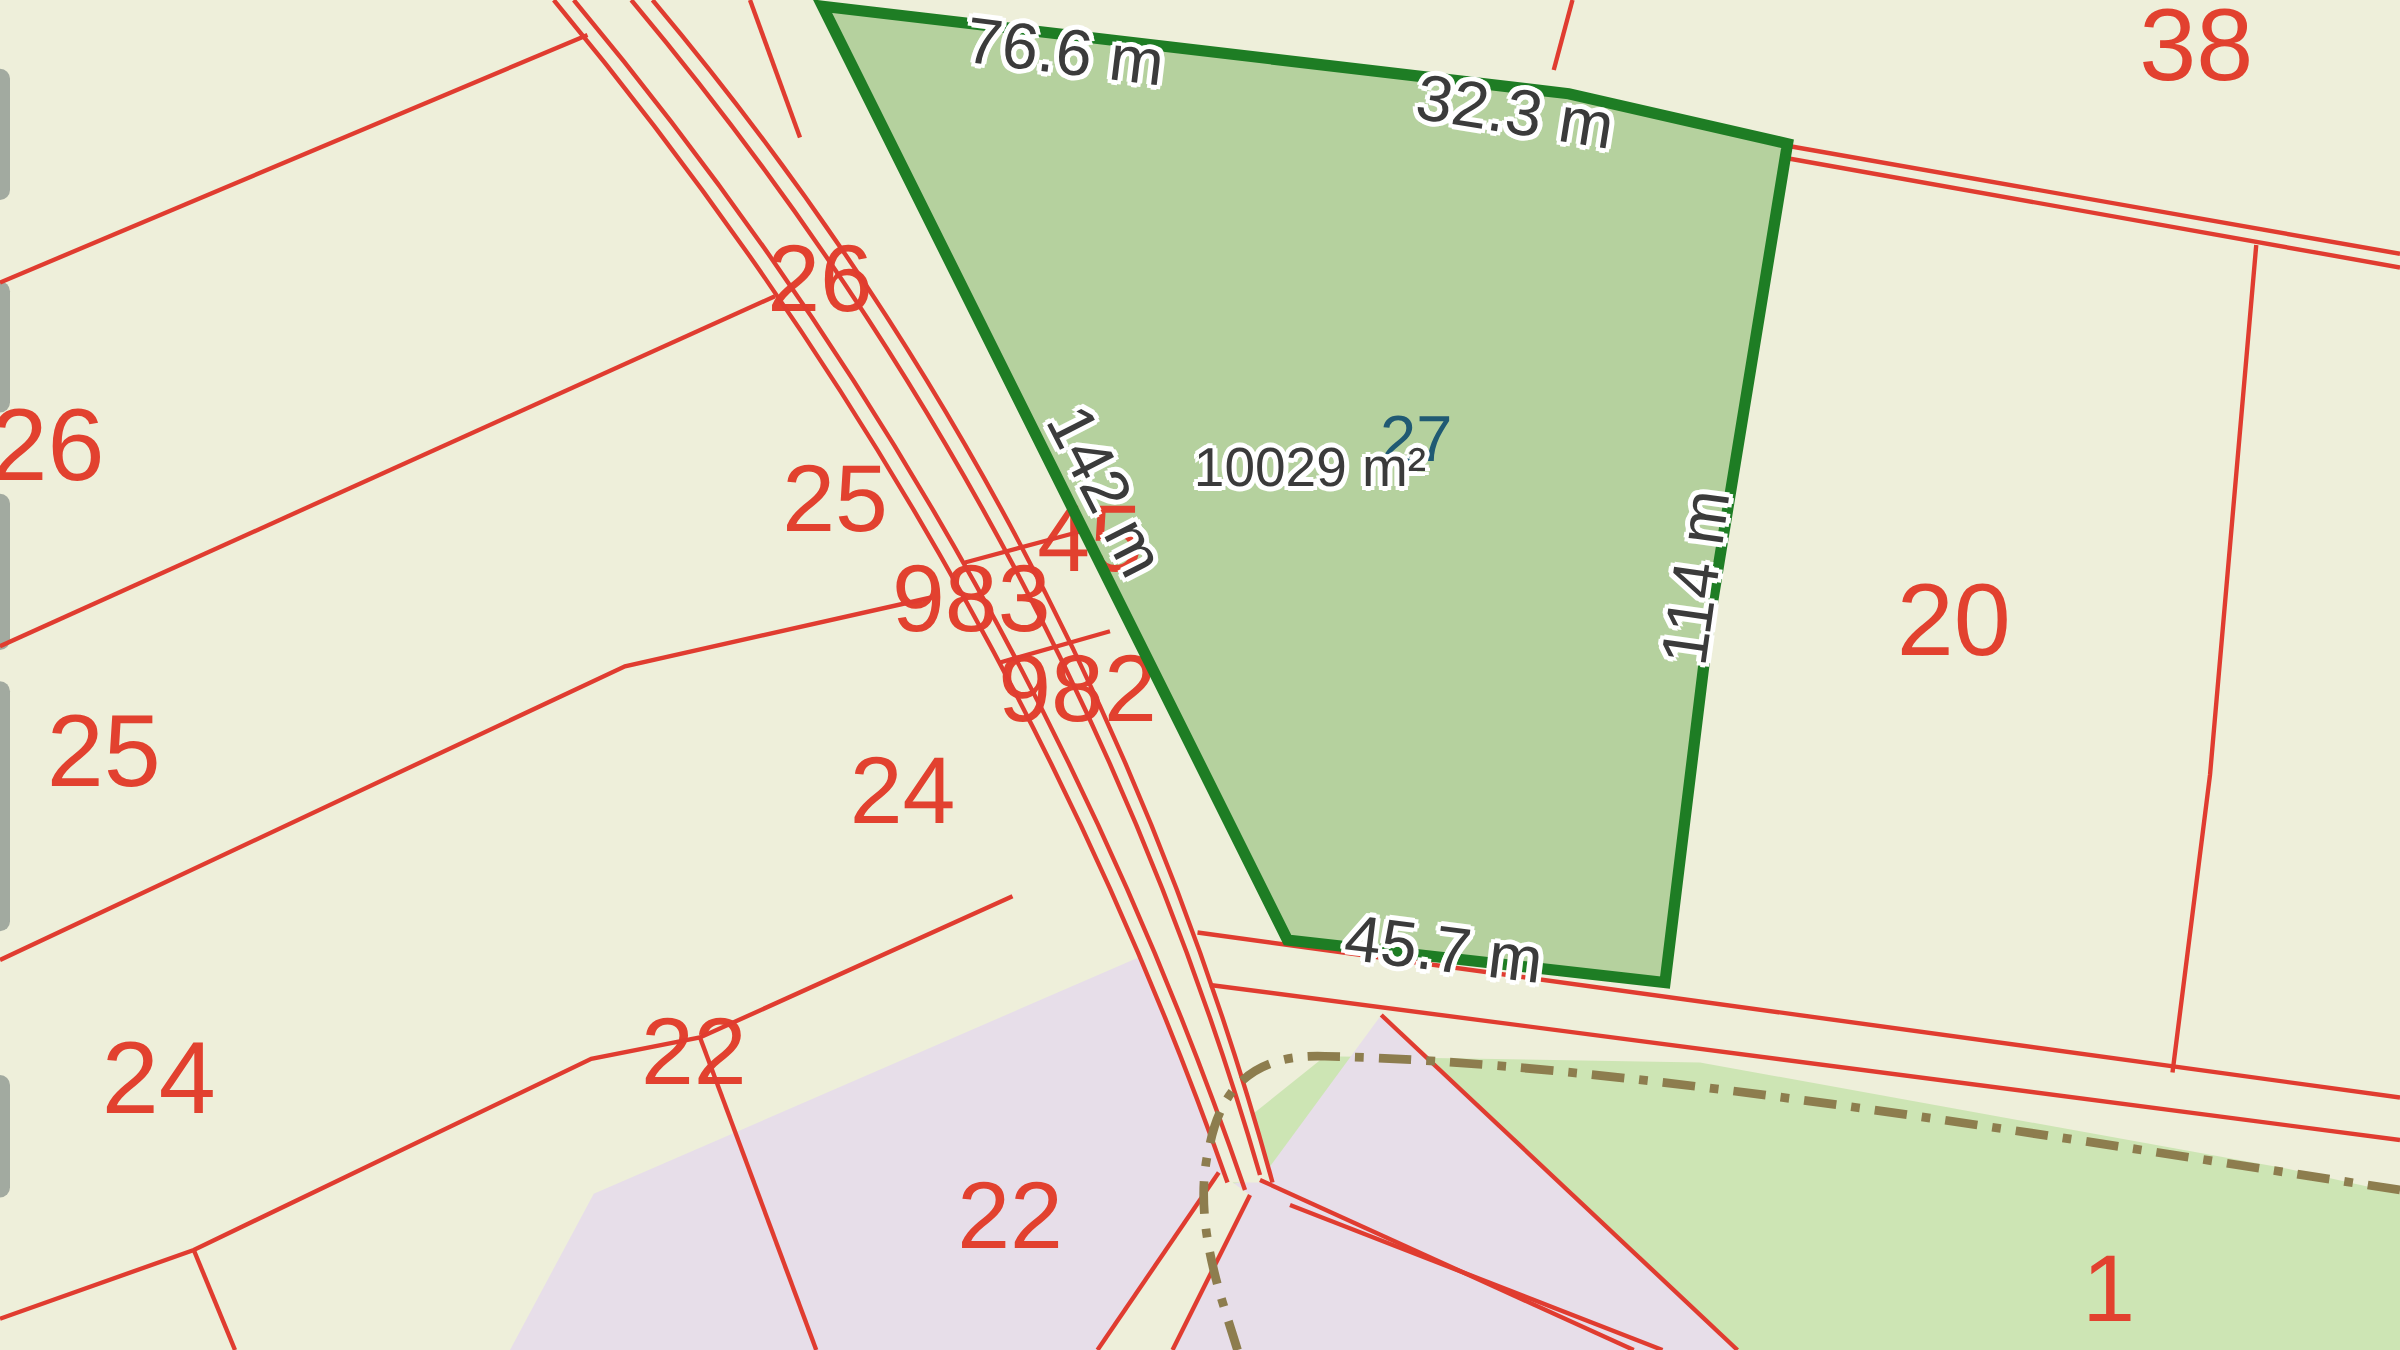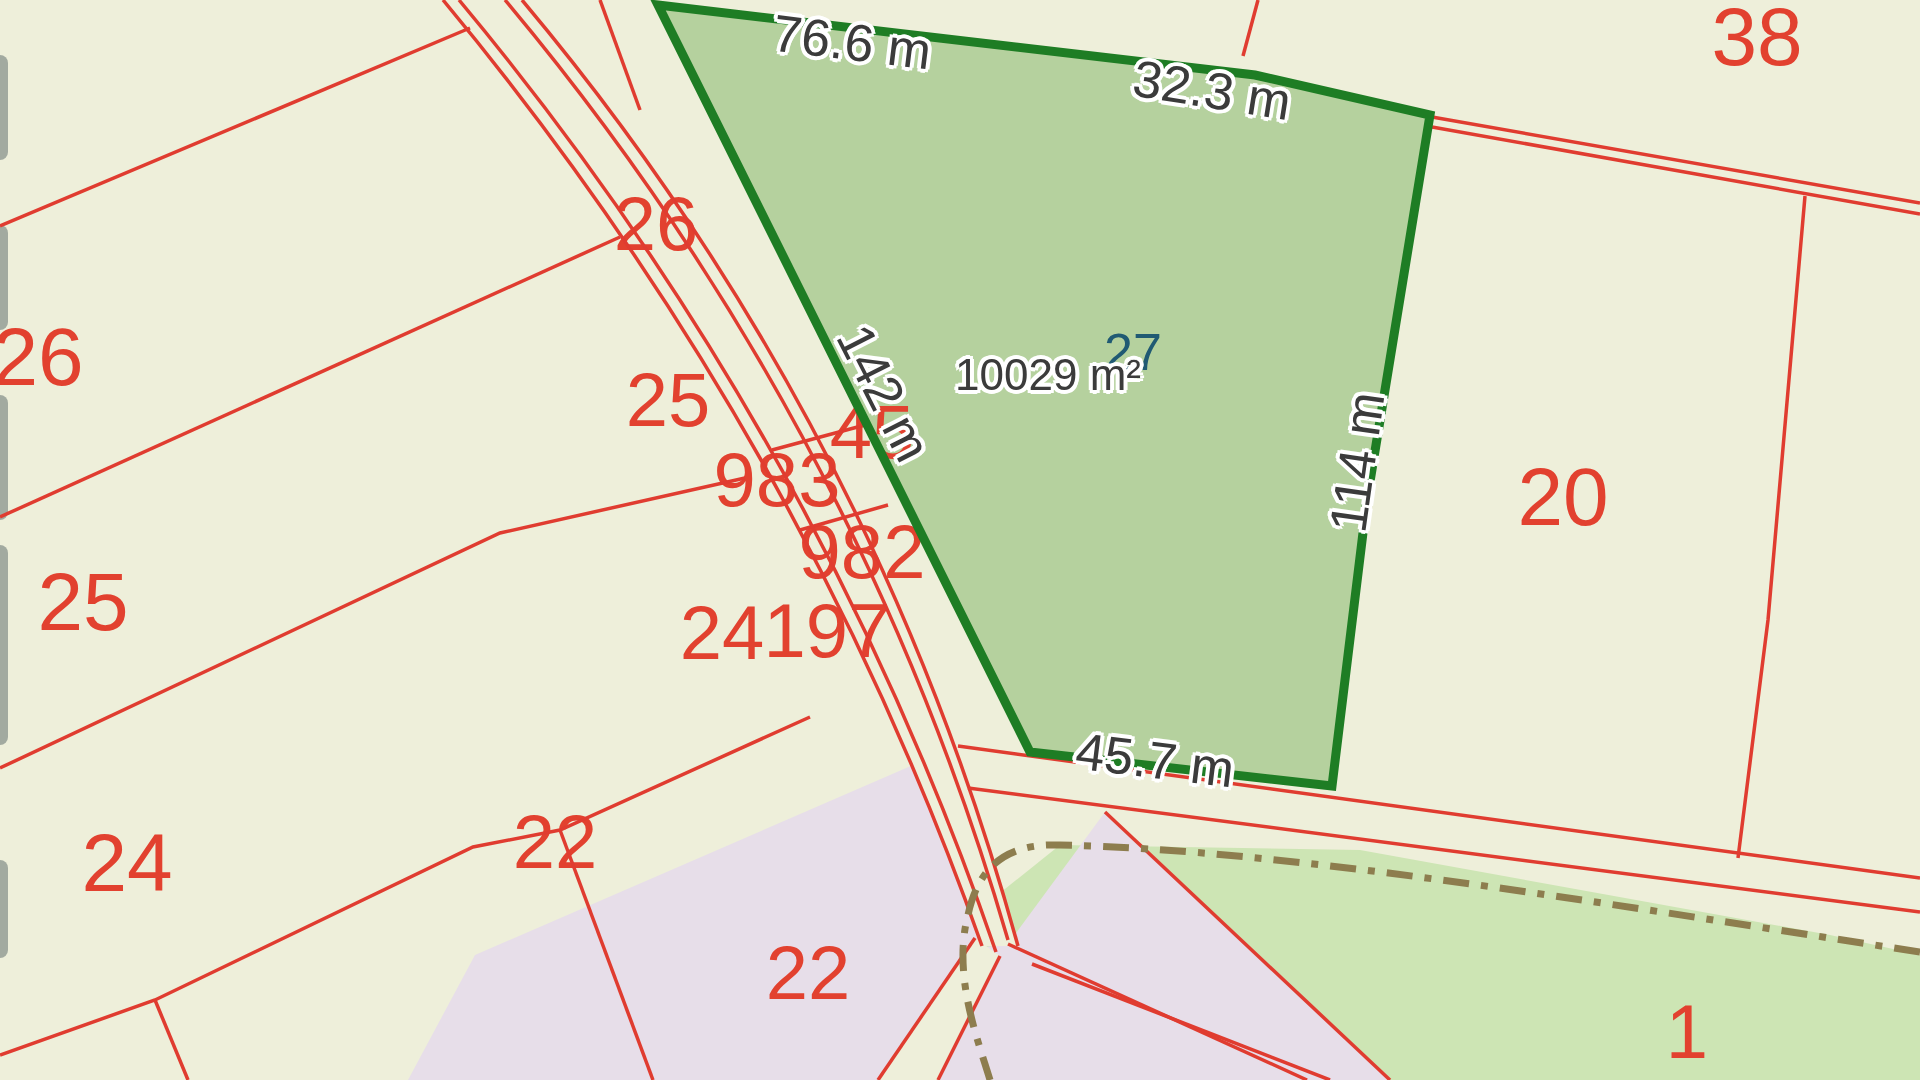--- a/index.html
+++ b/index.html
@@ -61,21 +61,20 @@
   <div id="red-labels" class="layer">
     <div class="lbl num-lg" style="left:38px;top:357px">26</div>
     <div class="lbl num-lg" style="left:83px;top:602px">25</div>
     <div class="lbl num-lg" style="left:127px;top:863px">24</div>
     <div class="lbl num" style="left:656px;top:224px">26</div>
     <div class="lbl num" style="left:668px;top:400px">25</div>
     <div class="lbl num" style="left:777px;top:480px">983</div>
     <div class="lbl num" style="left:872px;top:432px">45</div>
     <div class="lbl num" style="left:862px;top:552px">982</div>
     <div class="lbl num" style="left:722px;top:633px">24</div>
-    <div class="lbl num" style="left:827px;top:631px">197</div>
     <div class="lbl num" style="left:555px;top:842px">22</div>
     <div class="lbl num" style="left:808px;top:973px">22</div>
     <div class="lbl num-lg" style="left:1563px;top:497px">20</div>
     <div class="lbl num-lg" style="left:1757px;top:37px">38</div>
     <div class="lbl num" style="left:1687px;top:1032px">1</div>
     <div class="lbl num-faded" style="left:1133px;top:352px">27</div>
   </div>
 
   <svg id="svg-lines" class="layer" viewBox="0 0 1920 1080">
     <g stroke="#e03c30" stroke-width="3.5" fill="none">

